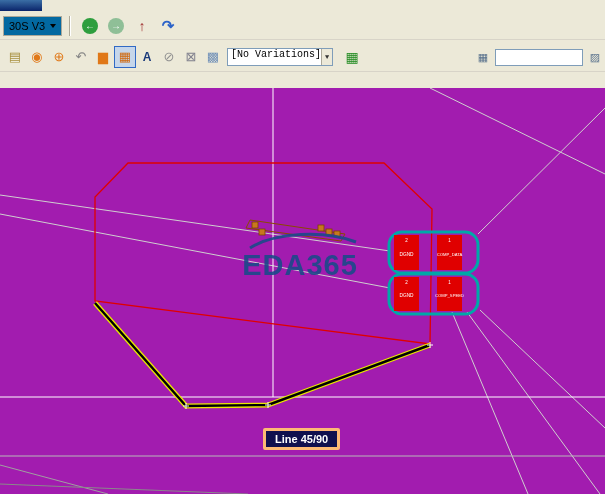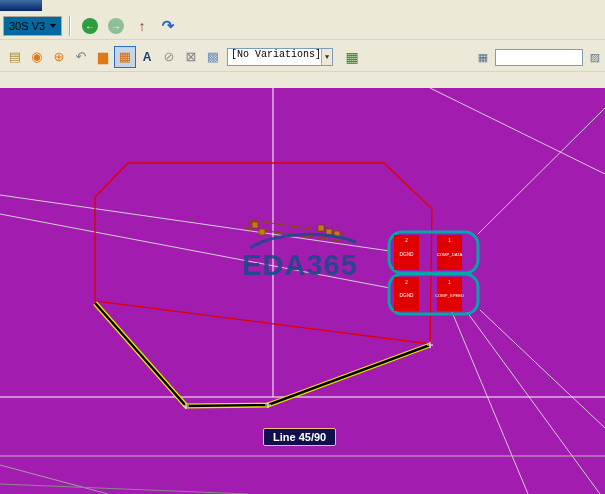--- a/index.html
+++ b/index.html
@@ -47,21 +47,21 @@
     align-items:center;gap:3px}
   .find-input{width:88px;height:17px;border:1px solid #7f9db9;background:#fff;
     font-size:11px;padding:0 3px}
   .mini{width:18px;height:18px;display:flex;align-items:center;justify-content:center;
     font-size:11px;color:#57708c}
 
   .canvas{position:absolute;top:88px;left:0;width:605px;height:406px;background:#a21caf}
   .canvas svg{position:absolute;top:0;left:0}
 
   .tooltip{position:absolute;left:263px;top:340px;background:#10104e;
-    border:1px solid #fdba74;color:#fff;font-size:11px;font-weight:bold;
+    border:3px solid #fdba74;color:#fff;font-size:11px;font-weight:bold;
     padding:2px 9px;border-radius:2px;white-space:nowrap}
 </style>
 </head>
 <body>
 
 <div class="title-fragment"></div>
 
 <div class="row1">
   <div class="app-combo">
     <span>30S V3</span>

